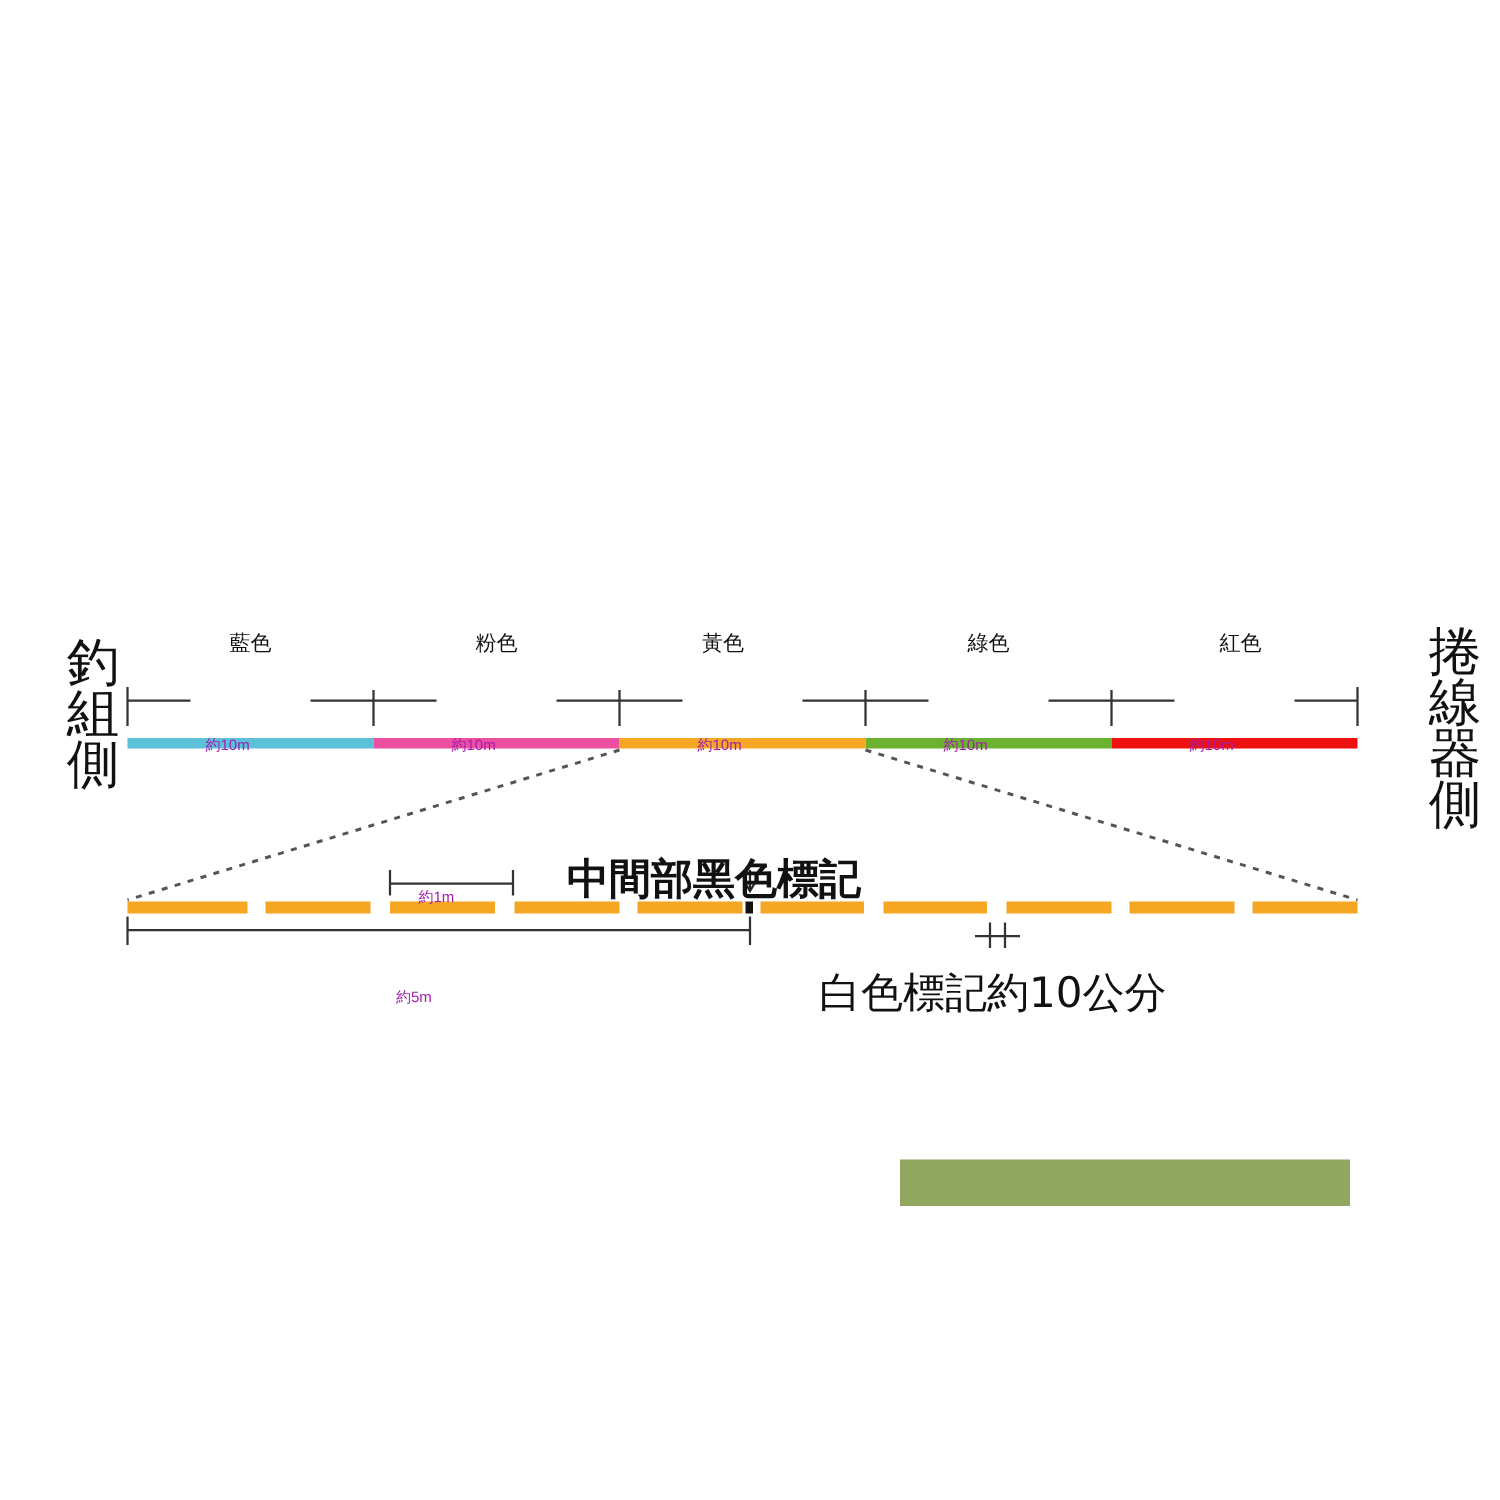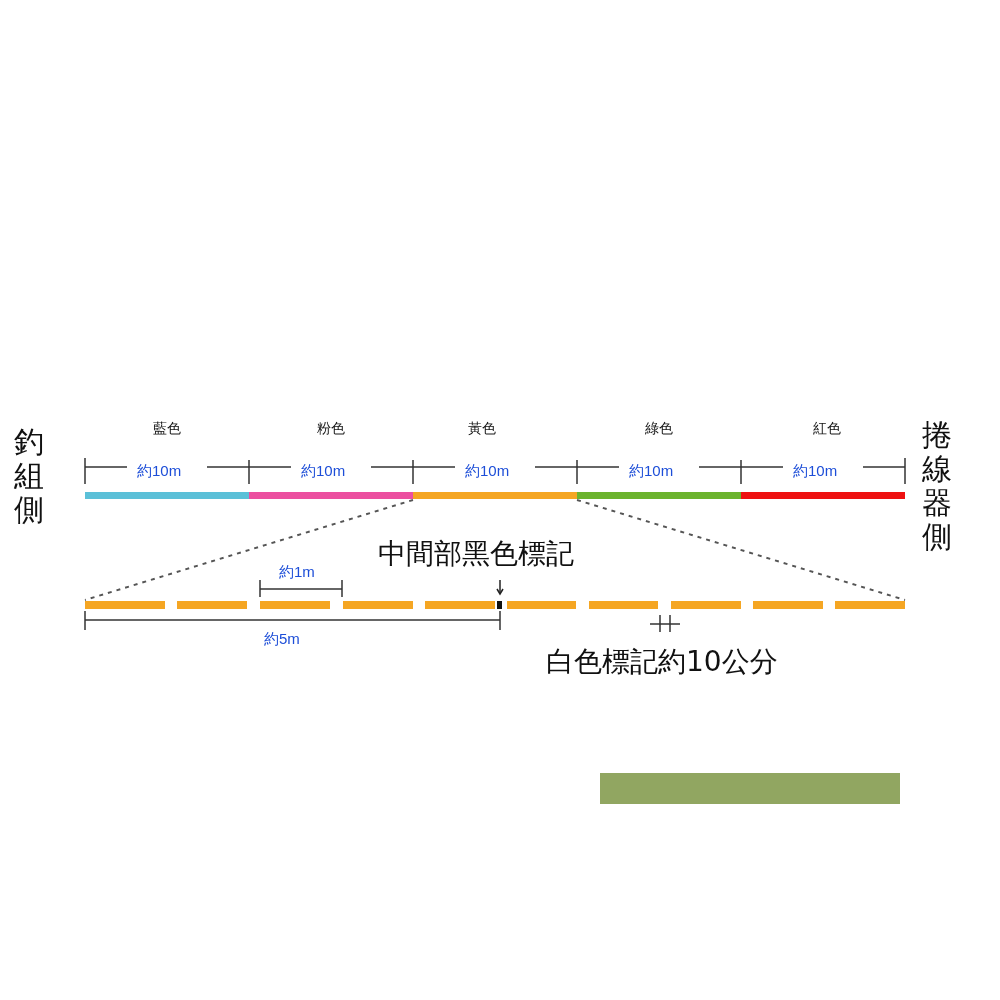--- a/index.html
+++ b/index.html
@@ -1,20 +1,20 @@
 <!DOCTYPE html>
 <html><head>
 <meta charset="utf-8">
 <style>
   html,body{margin:0;padding:0;background:#fff;}
   body{width:1000px;height:1000px;position:relative;overflow:hidden;font-family:"DejaVu Sans",sans-serif;color:#111;}
   .abs{position:absolute;}
-  .vlabel{font-size:30px;line-height:34px;width:36px;}
+  .vlabel{font-size:35px;line-height:34px;width:36px;text-align:center;margin-left:30px;}
   .colname{font-size:14px;width:164px;text-align:center;top:420px;}
-  .seglabel{font-size:15px;color:#1d4ed8;font-family:"Liberation Sans",sans-serif;}
+  .seglabel{font-size:10px;color:#a21caf;font-family:"Liberation Sans",sans-serif;margin-top:28px;}
   .big{font-size:28px;}
 </style>
 </head>
 <body>
 
 <div class="abs vlabel" style="left:14px;top:425px;">釣組側</div>
 <div class="abs vlabel" style="left:922px;top:418px;">捲線器側</div>
 
 <div class="abs colname" style="left:85px;">藍色</div>
 <div class="abs colname" style="left:249px;">粉色</div>
@@ -86,18 +86,18 @@
     <line x1="650" y1="624" x2="680" y2="624"></line>
   </g>
 </svg>
 
 <div class="abs seglabel" style="left:137px;top:462px;">約10m</div>
 <div class="abs seglabel" style="left:301px;top:462px;">約10m</div>
 <div class="abs seglabel" style="left:465px;top:462px;">約10m</div>
 <div class="abs seglabel" style="left:629px;top:462px;">約10m</div>
 <div class="abs seglabel" style="left:793px;top:462px;">約10m</div>
 
-<div class="abs big" style="left:378px;top:535px;">中間部黑色標記</div>
+<div class="abs big" style="left:378px;top:567px;font-weight:bold;">中間部黑色標記</div>
 <div class="abs seglabel" style="left:279px;top:563px;">約1m</div>
 <div class="abs seglabel" style="left:264px;top:630px;">約5m</div>
 <div class="abs big" style="left:546px;top:643px;">白色標記約10公分</div>
 
 <div class="abs" style="left:600px;top:773px;width:300px;height:31px;background:#91a661;"></div>
 
 </body></html>

